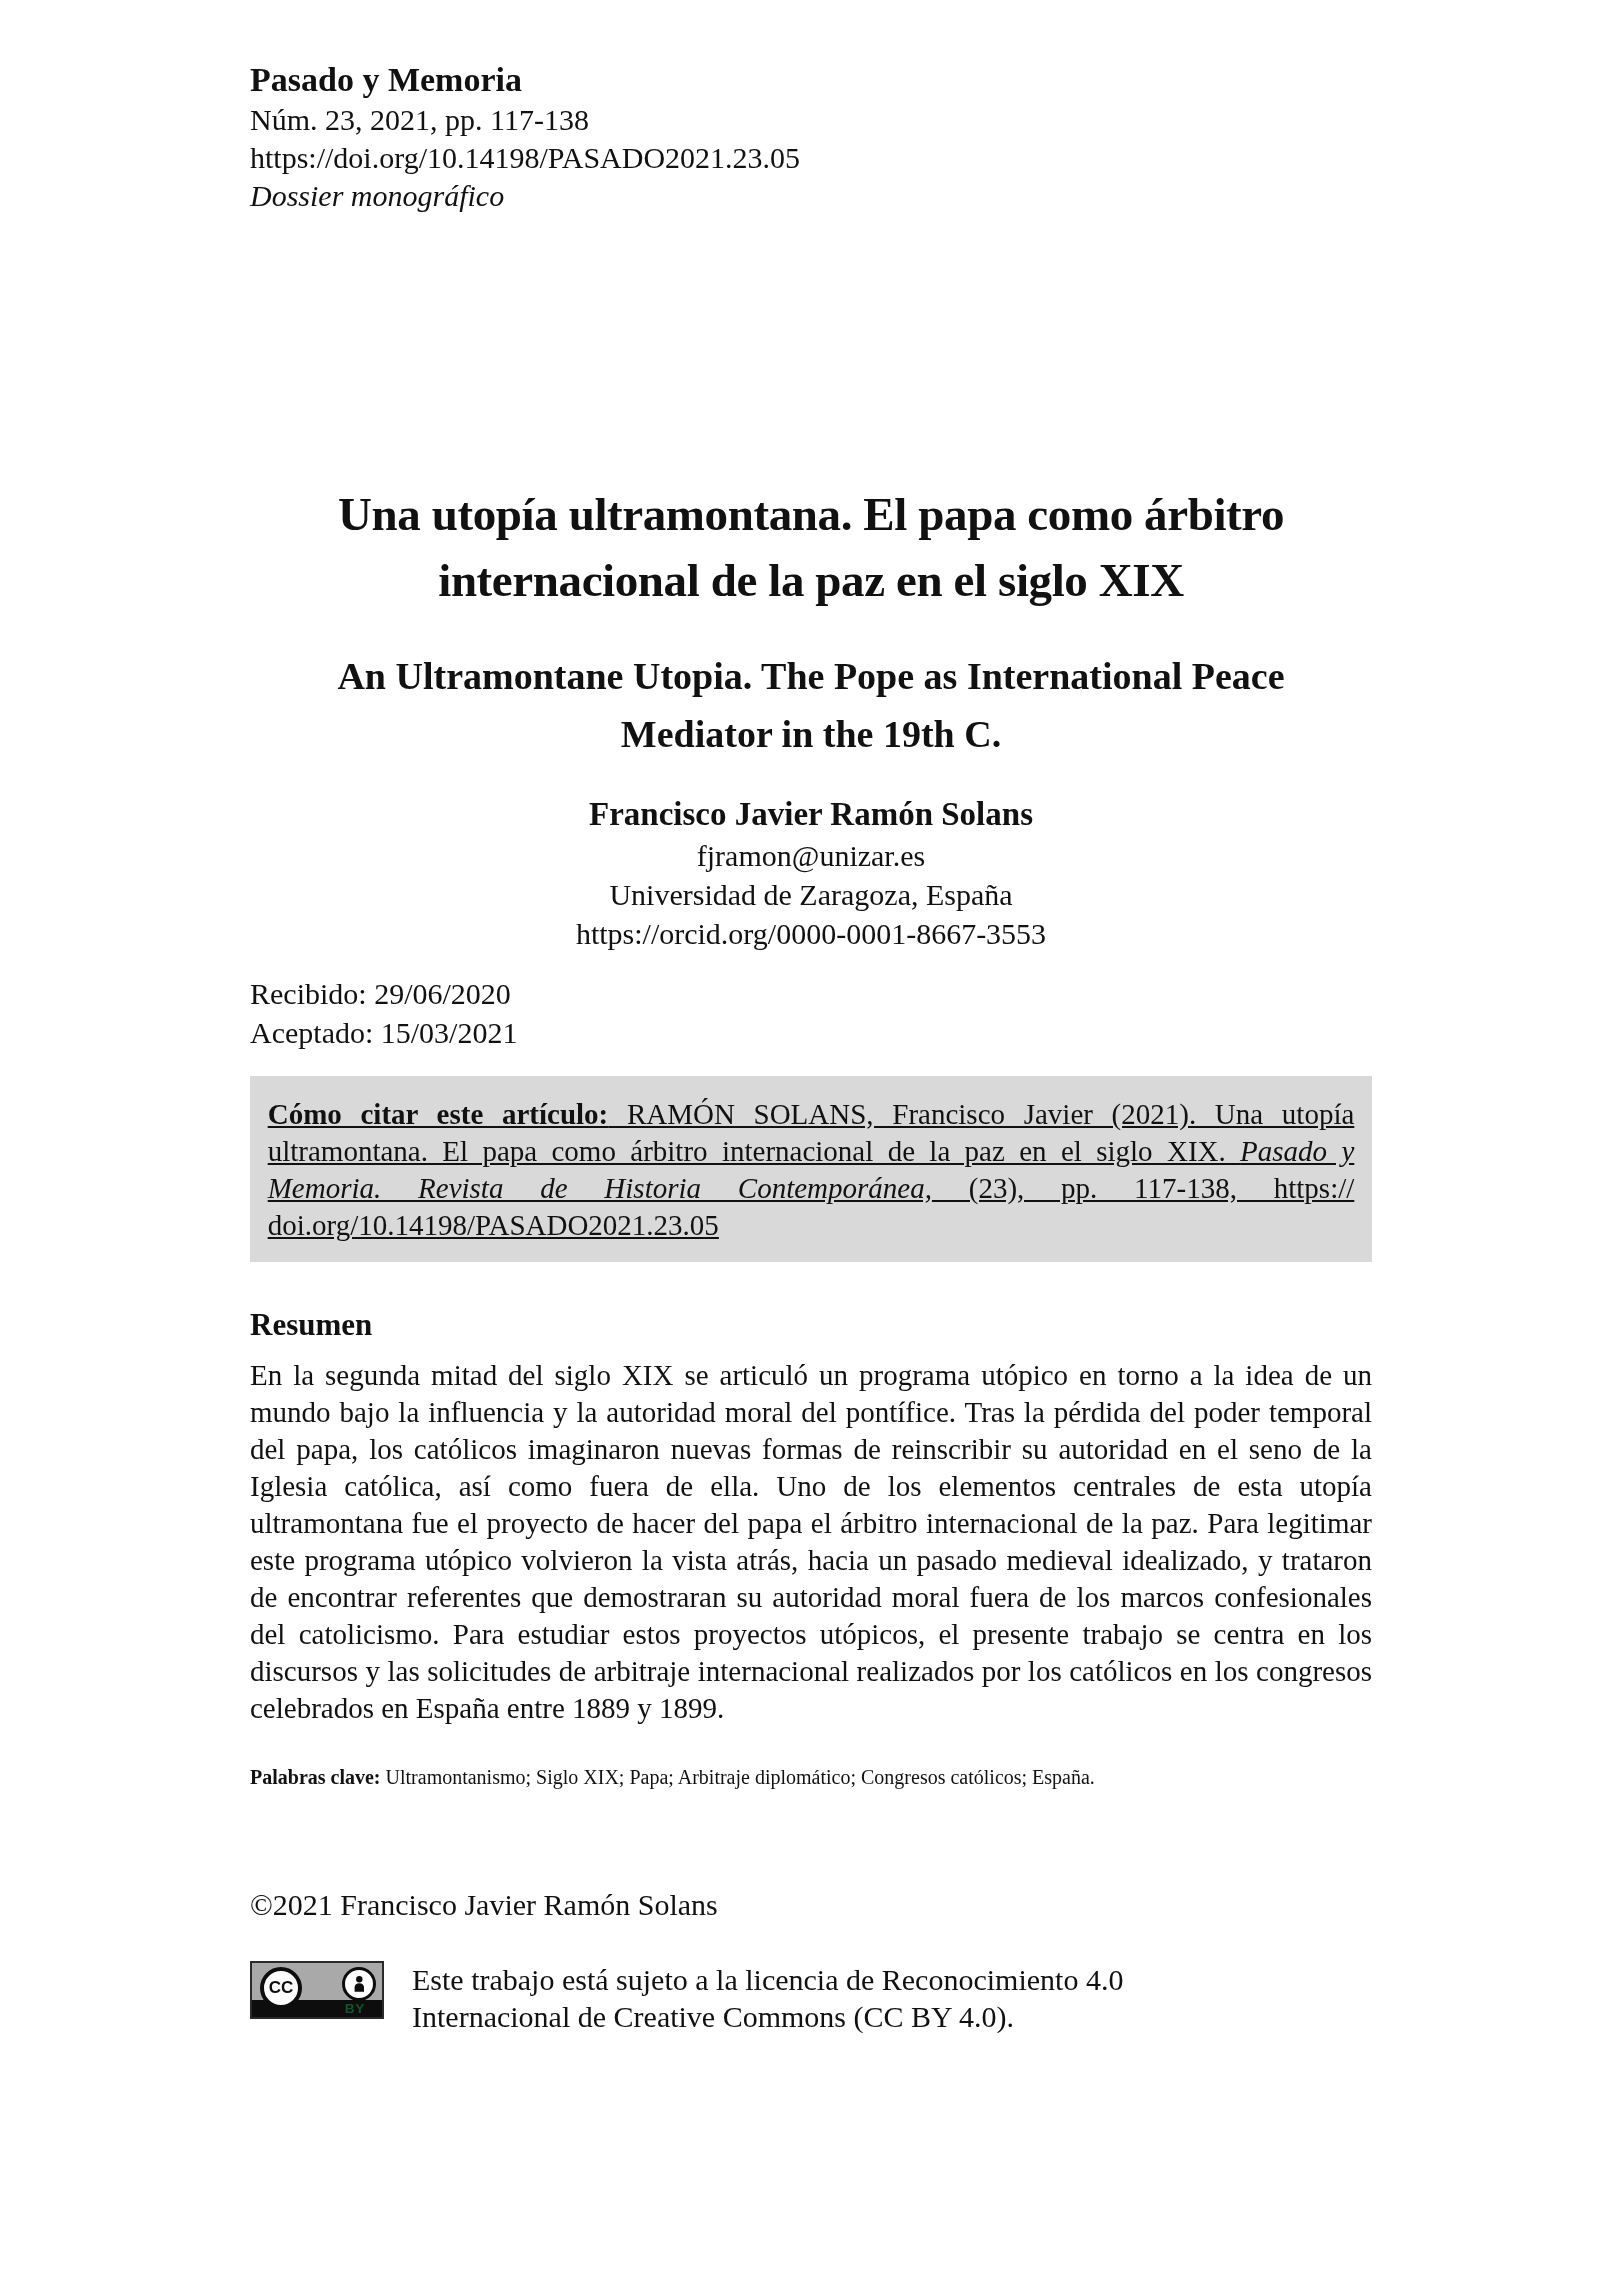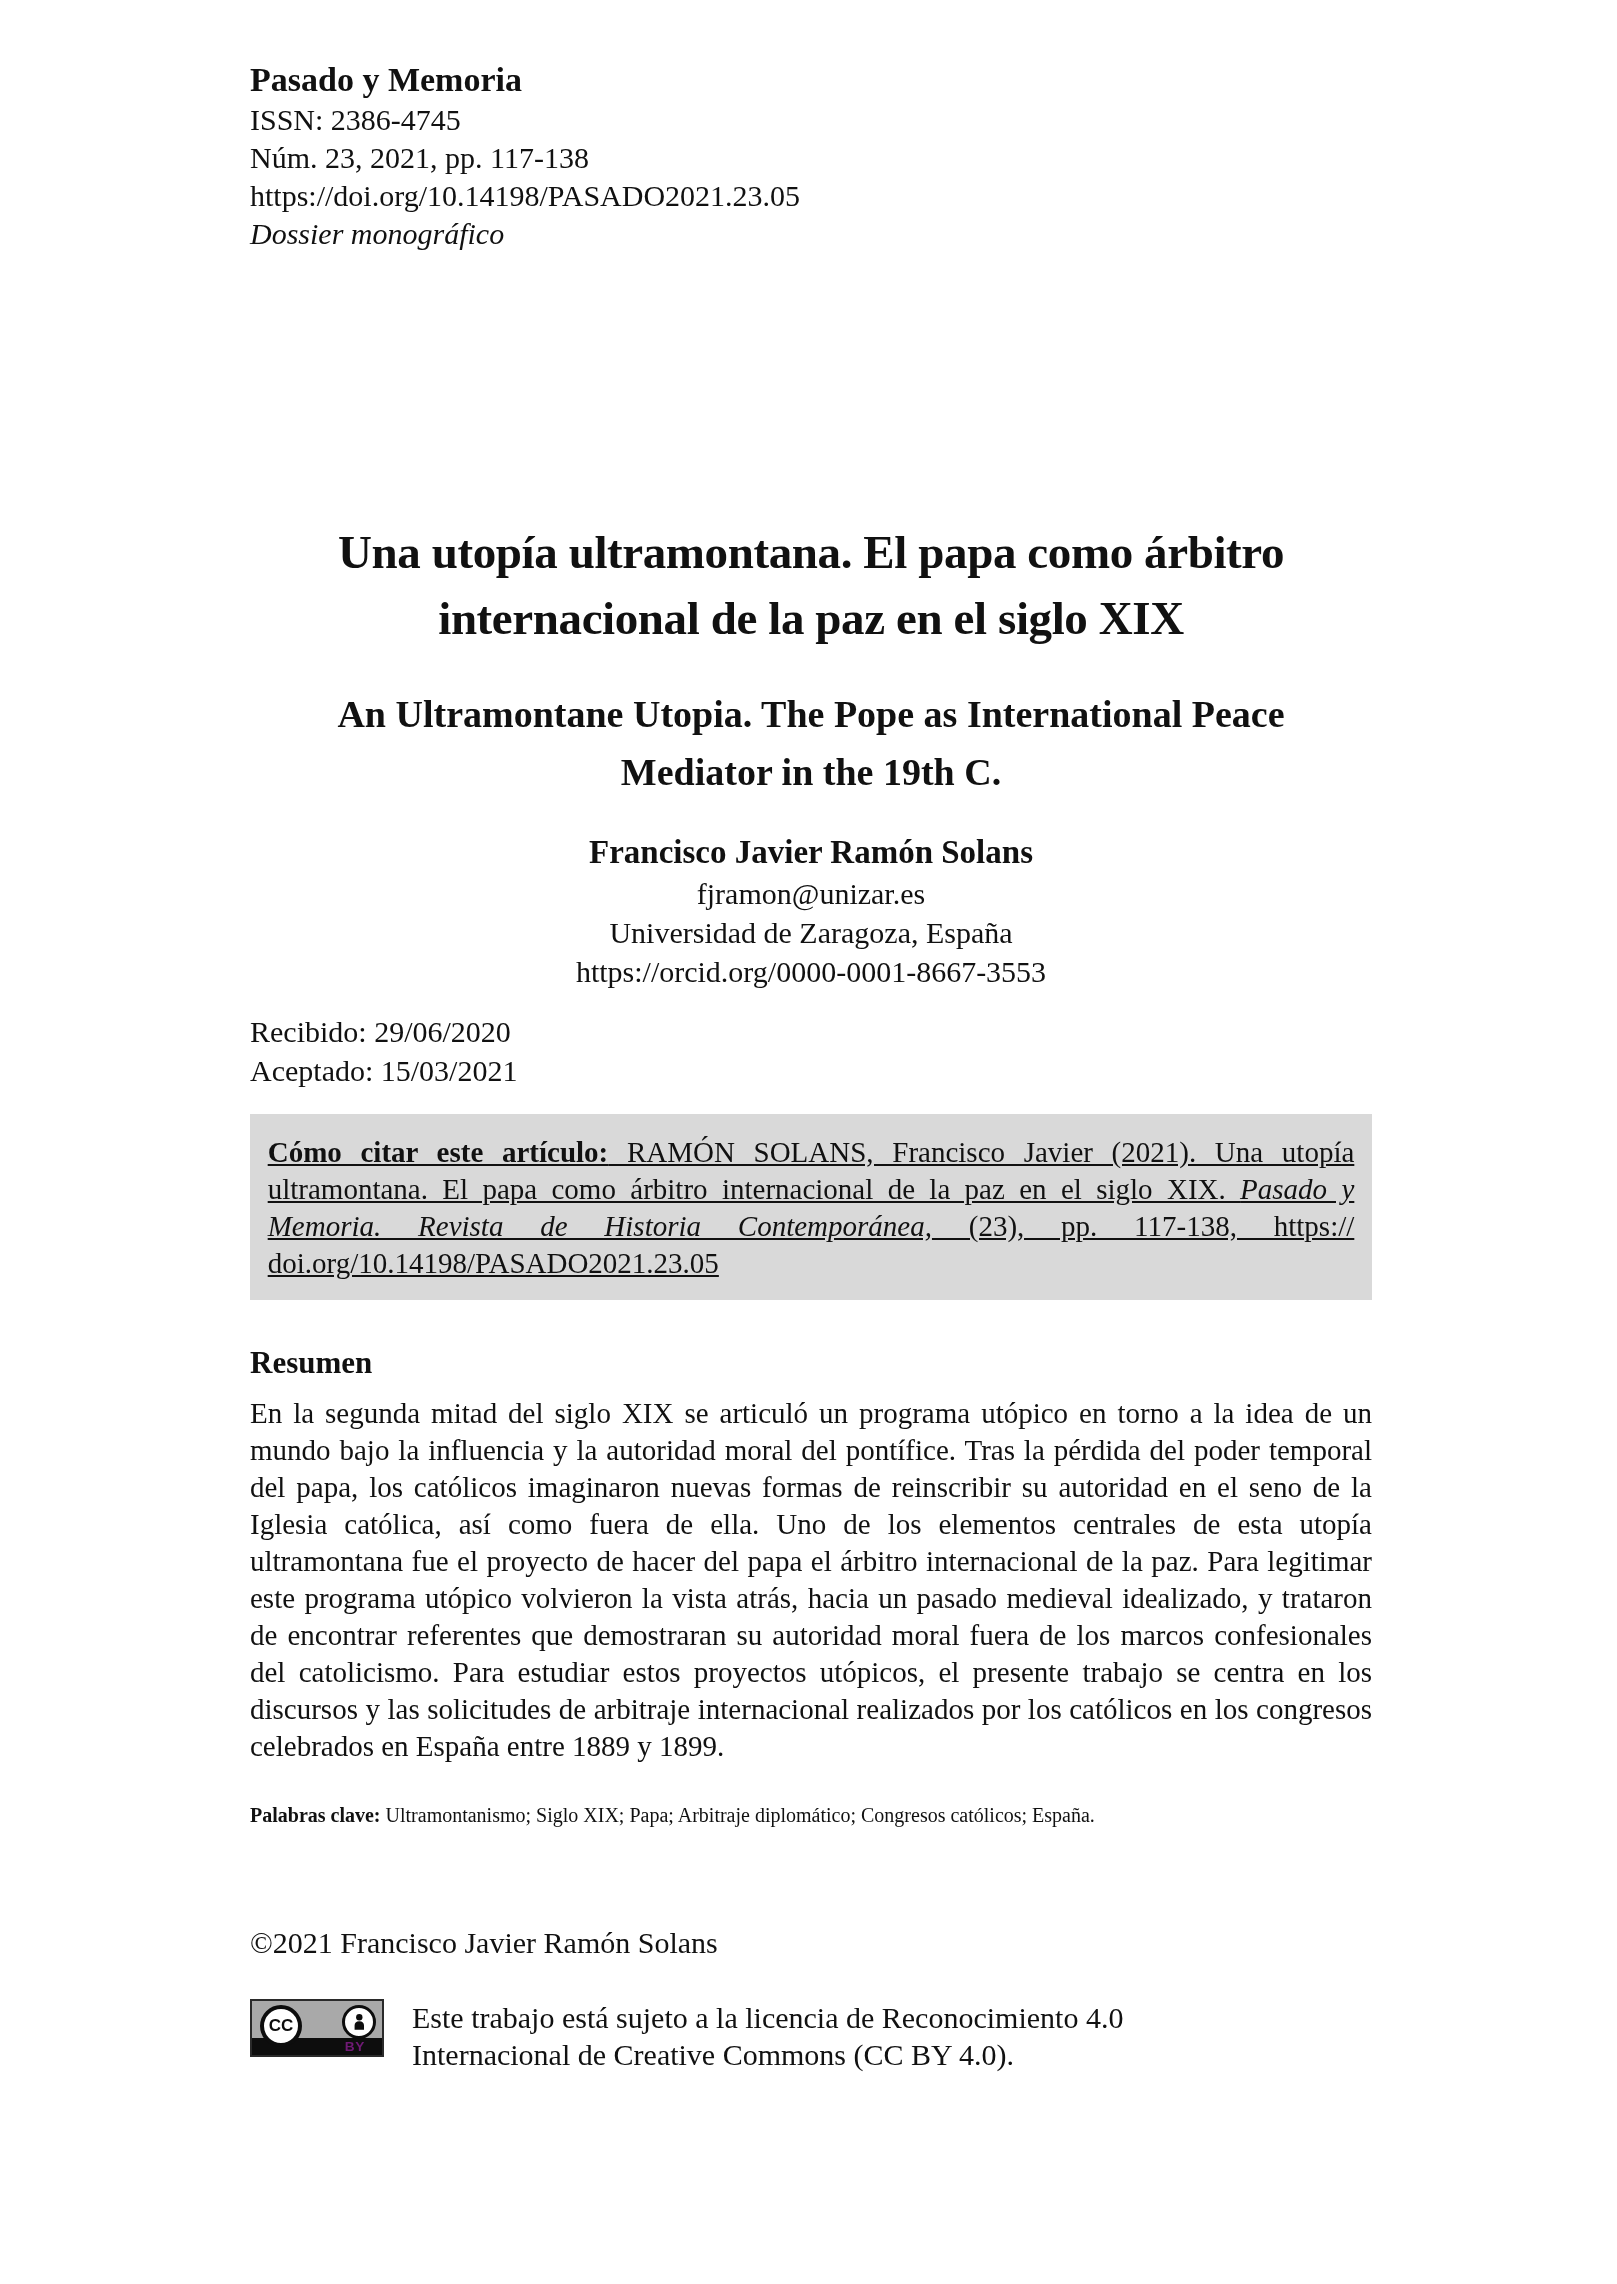--- a/index.html
+++ b/index.html
@@ -64,21 +64,21 @@
     flex:0 0 auto;
   }
   .cc-strip{
     position:absolute;left:0;right:0;bottom:0;height:17.7px;
     display:flex;align-items:center;
   }
   .cc-by-text{
     position:absolute;left:77px;width:52px;bottom:0.8px;
     text-align:center;
     font-family:"Liberation Sans","DejaVu Sans",sans-serif;
-    font-weight:bold;font-size:13.7px;color:#701a75;letter-spacing:0.8px;
+    font-weight:bold;font-size:13.7px;color:#14532d;letter-spacing:0.8px;
   }
   .cc-circle{
     position:absolute;left:8px;top:4px;
     width:42px;height:42px;border-radius:50%;
     background:#ffffff;border:4.8px solid #0d0d0d;
     box-sizing:border-box;
     display:flex;align-items:center;justify-content:center;
     font-family:"Liberation Sans","DejaVu Sans",sans-serif;
     font-weight:bold;font-size:17px;color:#0d0d0d;
     z-index:2;
@@ -97,21 +97,20 @@
     max-width:846px;
   }
 </style>
 </head>
 <body>
 
 <div class="page">
 
   <header class="journal-header">
     <div class="journal-title">Pasado y Memoria</div>
-    <div class="meta-line">ISSN: 2386-4745</div>
     <div class="meta-line">Núm. 23, 2021, pp. 117-138</div>
     <div class="doi-row">
       <span>https://doi.org/10.14198/PASADO2021.23.05</span>
       <span class="dossier">Dossier monográfico</span>
     </div>
   </header>
 
   <h1 class="title-es">Una utopía ultramontana. El papa como árbitro internacional de la paz en el siglo XIX</h1>
 
   <h2 class="title-en">An Ultramontane Utopia. The Pope as International Peace Mediator in the 19th C.</h2>

